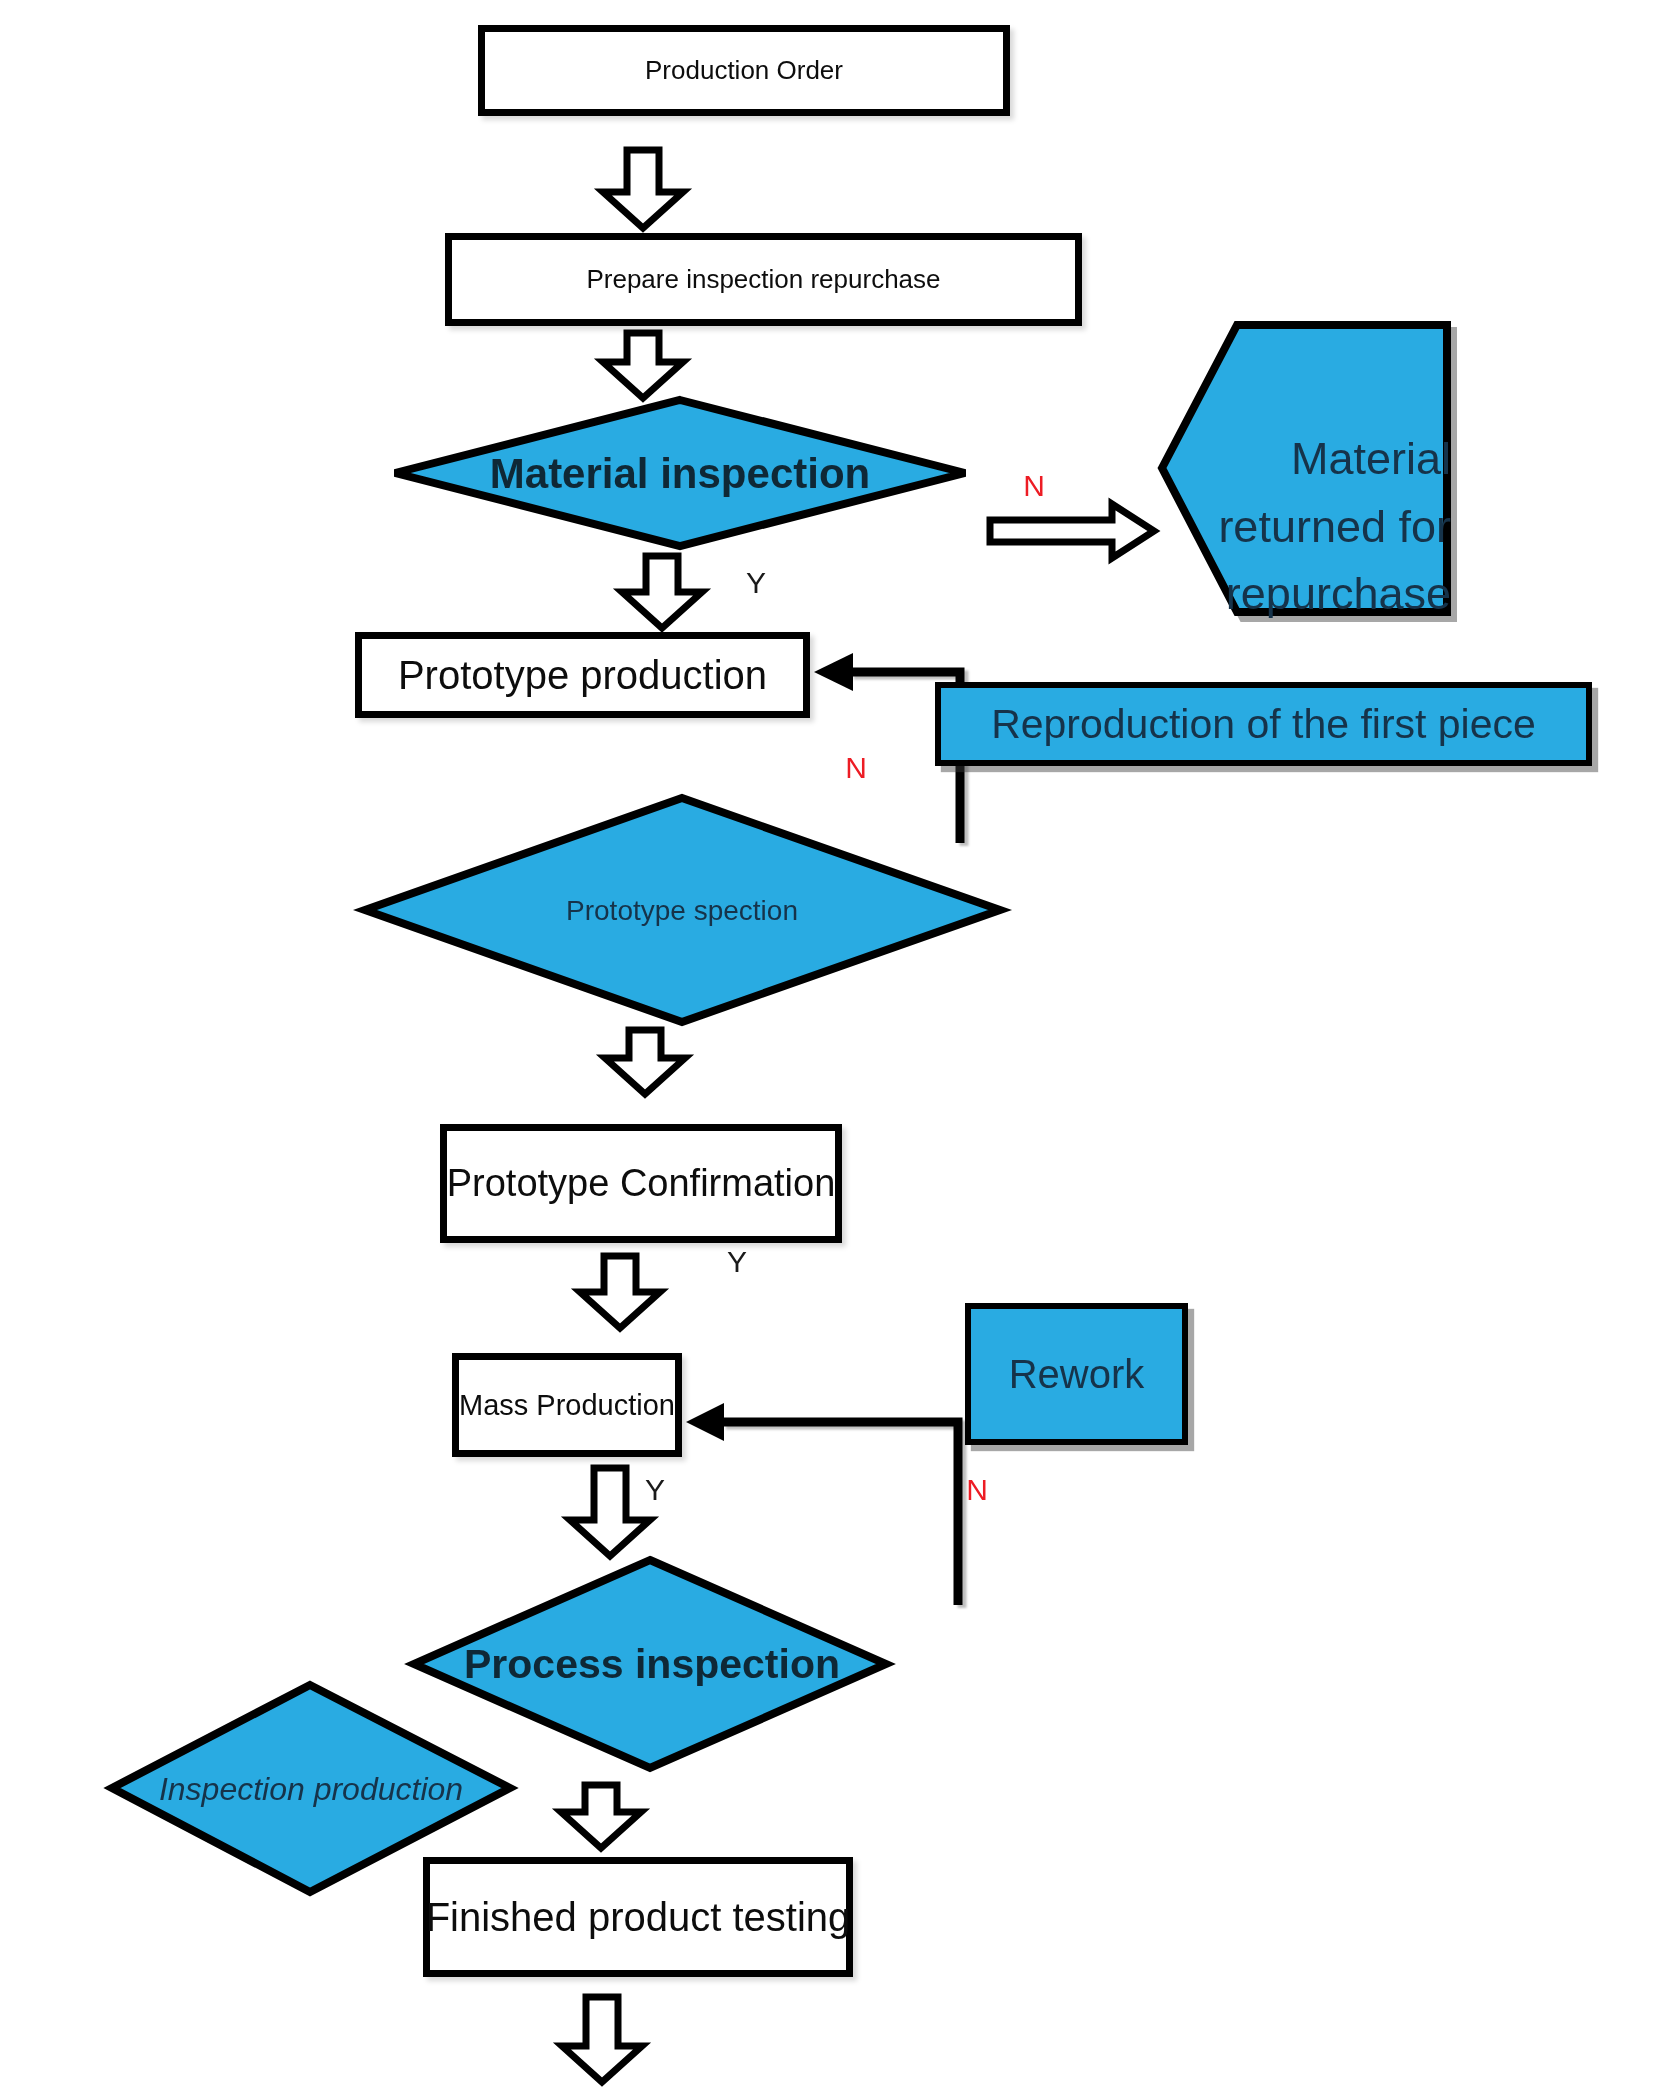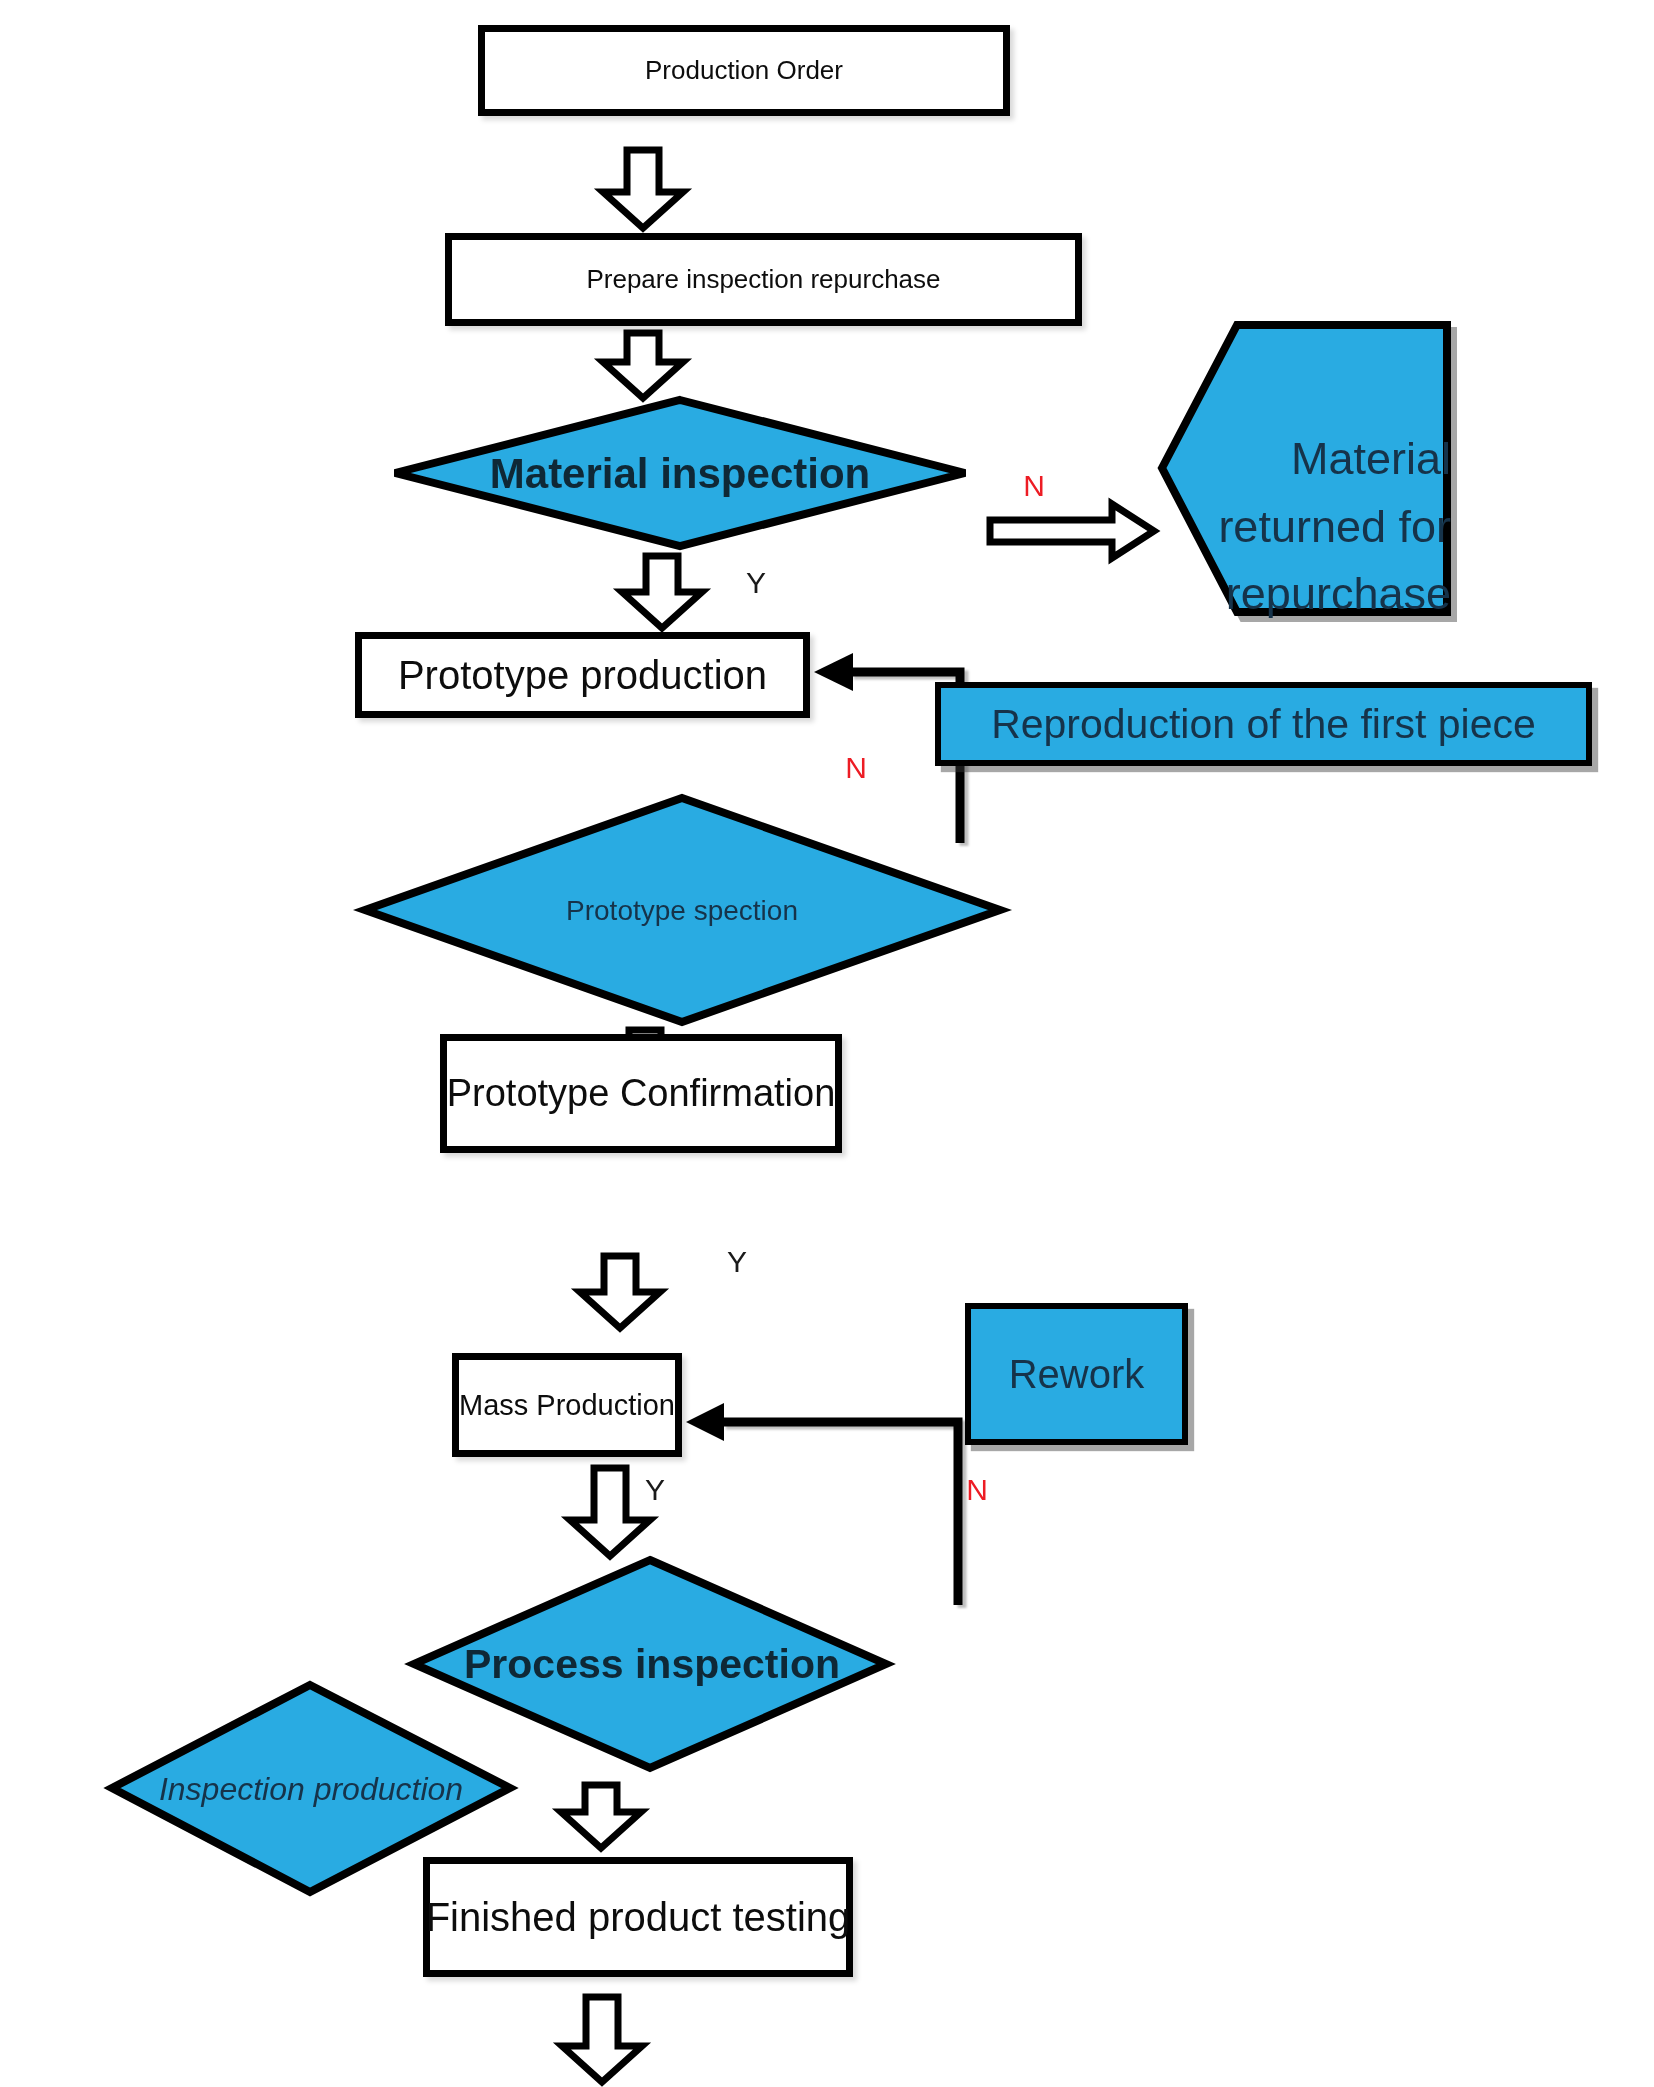--- a/index.html
+++ b/index.html
@@ -41,21 +41,21 @@
     position:absolute;box-sizing:border-box;
     background:var(--shape-fill);border:6px solid var(--outline);
     display:flex;align-items:center;justify-content:center;
     font-size:41px;color:var(--shape-text);white-space:nowrap;
     box-shadow:6px 6px 1px rgba(60,60,60,0.45);
   }
 
   .b-production{left:478px;top:25px;width:532px;height:91px;}
   .b-prepare{left:445px;top:233px;width:637px;height:93px;}
   .b-protoprod{left:355px;top:632px;width:455px;height:86px;font-size:40px;}
-  .b-protoconf{left:440px;top:1034px;width:402px;height:119px;font-size:38px;}
+  .b-protoconf{left:440px;top:1124px;width:402px;height:119px;font-size:38px;}
   .b-massprod{left:452px;top:1353px;width:230px;height:104px;font-size:29px;}
   .b-finished{left:423px;top:1857px;width:430px;height:120px;font-size:40px;}
   .b-reproduction{left:935px;top:682px;width:657px;height:84px;}
   .b-rework{left:965px;top:1303px;width:223px;height:142px;font-size:40px;}
 
   
   .shape-label{
     position:absolute;transform:translate(-50%,-50%);
     color:var(--shape-text);white-space:nowrap;text-align:center;
   }

